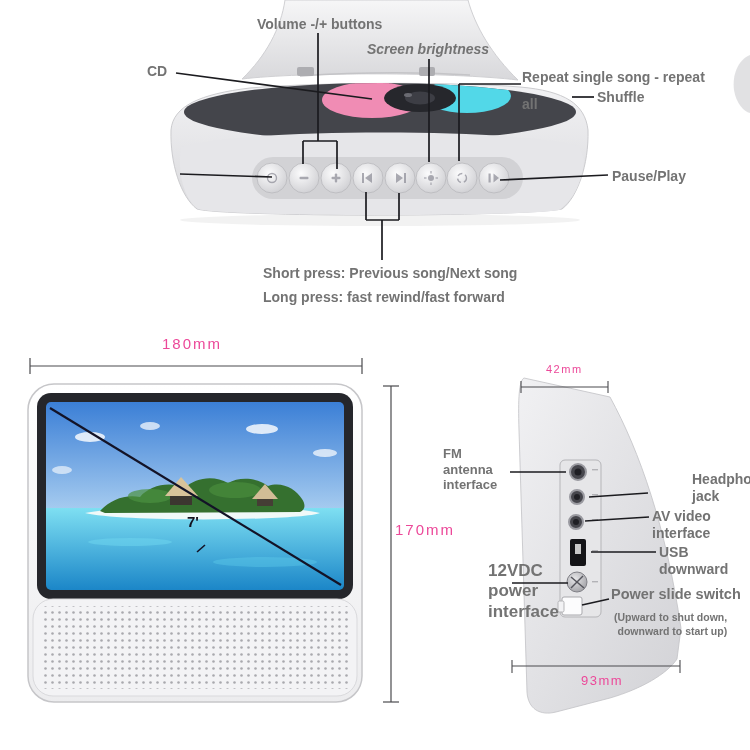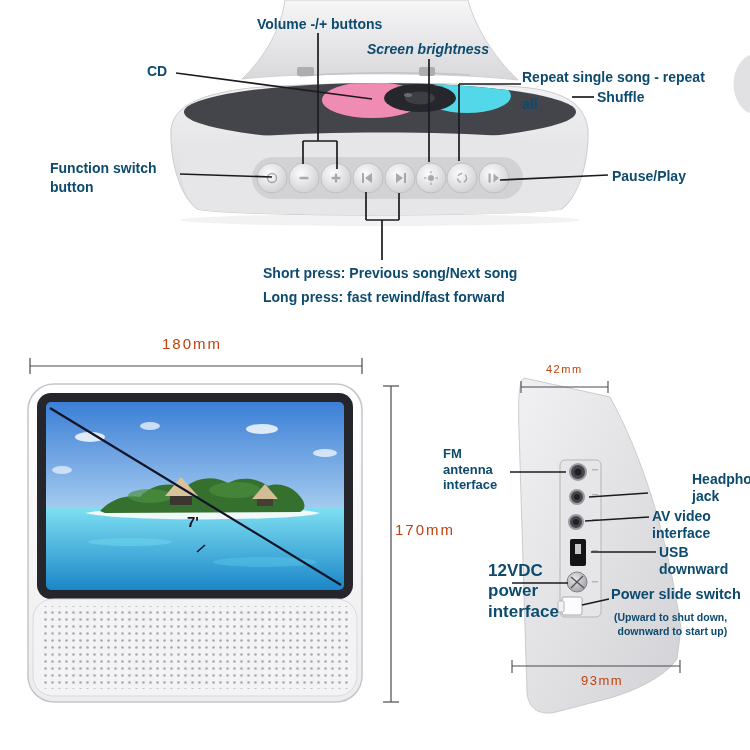--- a/index.html
+++ b/index.html
@@ -1,21 +1,21 @@
 <!DOCTYPE html>
 <html><head>
 <meta charset="utf-8">
 <style>
   html,body{margin:0;padding:0;background:#ffffff;}
   .canvas{position:relative;width:750px;height:750px;background:#ffffff;overflow:hidden;
           font-family:"Liberation Sans",sans-serif;}
   .art{position:absolute;left:0;top:0;}
-  .lbl{position:absolute;font-weight:700;font-size:14px;color:#0c4a6e;
+  .lbl{position:absolute;font-weight:700;font-size:14px;color:#737373;
        white-space:pre-line;line-height:1.3;}
-  .dim{color:#c2410c;font-weight:500;letter-spacing:2px;font-size:15px;}
+  .dim{color:#ec4899;font-weight:500;letter-spacing:2px;font-size:15px;}
 </style>
 </head>
 <body>
 
 <div class="canvas">
 
 <svg class="art" width="750" height="750" viewBox="0 0 750 750">
   <defs>
     <linearGradient id="lidGrad" x1="0" y1="0" x2="0" y2="1">
       <stop offset="0" stop-color="#f6f6f7"></stop>
@@ -223,21 +223,20 @@
     <path d="M582,605 L609,599"></path>
   </g>
 </svg>
 
 <div class="lbl" style="left:257px;top:15px;">Volume -/+ buttons</div>
 <div class="lbl" style="left:367px;top:40px;font-style:italic;">Screen brightness</div>
 <div class="lbl" style="left:147px;top:62px;">CD</div>
 <div class="lbl" style="left:522px;top:64px;width:210px;line-height:1.9;">Repeat single song - repeat
 all</div>
 <div class="lbl" style="left:597px;top:88px;">Shuffle</div>
-<div class="lbl" style="left:50px;top:159px;width:125px;line-height:1.35;">Function switch button</div>
 <div class="lbl" style="left:612px;top:167px;">Pause/Play</div>
 <div class="lbl" style="left:263px;top:264px;">Short press: Previous song/Next song</div>
 <div class="lbl" style="left:263px;top:288px;">Long press: fast rewind/fast forward</div>
 
 <div class="lbl dim" style="left:162px;top:334px;">180mm</div>
 <div class="lbl dim" style="left:395px;top:520px;">170mm</div>
 <div class="lbl" style="left:187px;top:512px;font-size:15px;color:#12121f;">7'</div>
 
 <div class="lbl dim" style="left:546px;top:362px;font-size:11px;letter-spacing:1.5px;">42mm</div>
 <div class="lbl dim" style="left:581px;top:673px;font-size:13px;letter-spacing:1.5px;">93mm</div>

